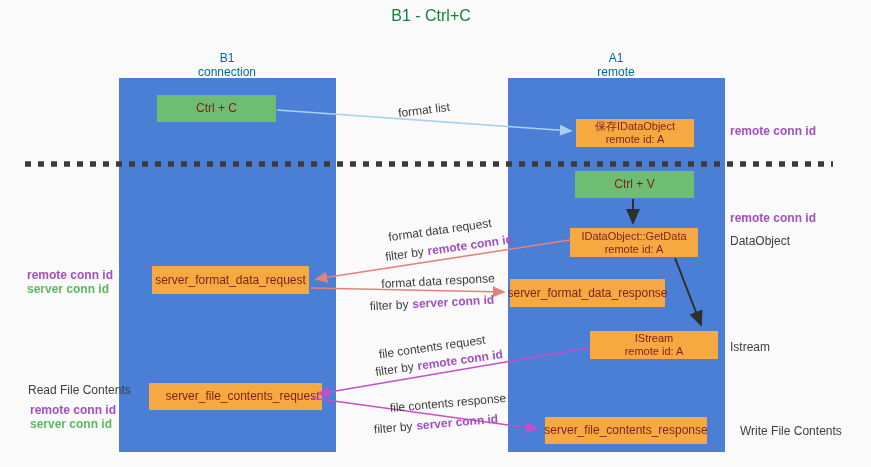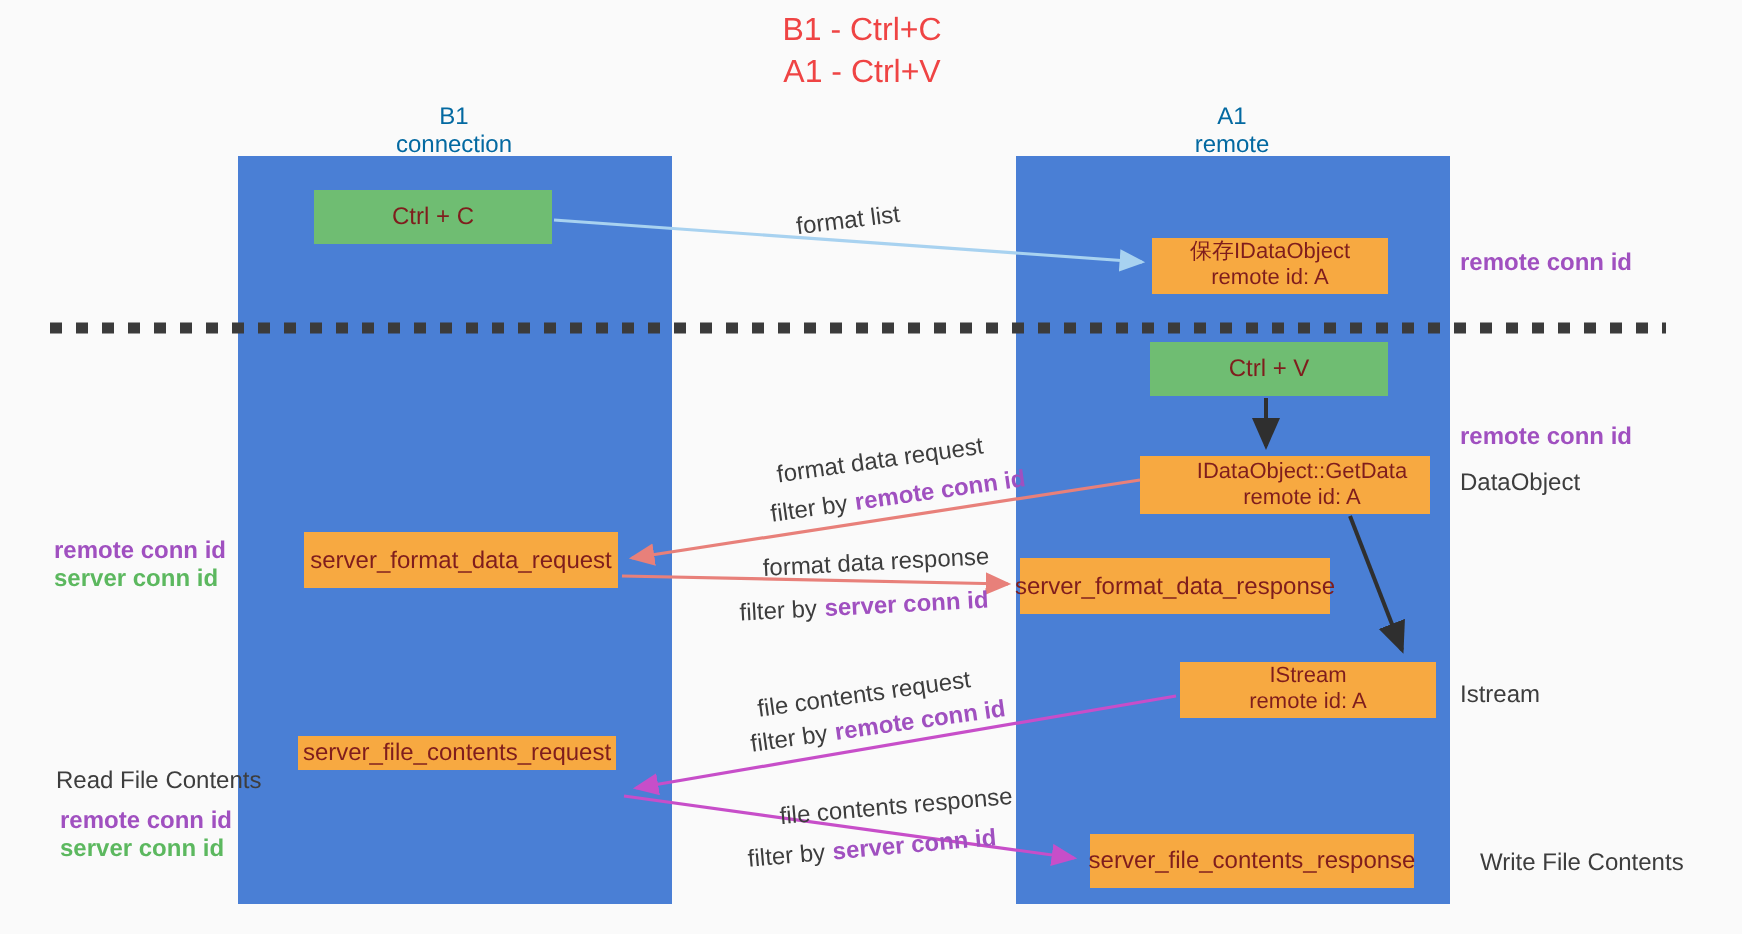--- a/index.html
+++ b/index.html
@@ -5,39 +5,38 @@
   html,body{margin:0;padding:0;background:#fafafa;font-family:"Liberation Sans",sans-serif;}
   .canvas{position:relative;width:871px;height:467px;background:#fafafa;overflow:hidden;}
   .lane{position:absolute;background:#4a7fd5;z-index:1;}
   .arrows{position:absolute;left:0;top:0;z-index:4;pointer-events:none;}
   .box{position:absolute;display:flex;flex-direction:column;align-items:center;justify-content:center;
        color:#7f1d1d;text-align:center;z-index:3;font-size:12px;line-height:13px;}
   .green{background:#6fbd72;}
   .orange{background:#f7a941;}
   .small{font-size:11px;}
   .title{position:absolute;left:431px;top:5px;transform:translateX(-50%);text-align:center;
-         font-size:16px;line-height:21px;color:#ef4444;z-index:2;white-space:nowrap;}
+         font-size:16px;line-height:21px;color:#15803d;z-index:2;white-space:nowrap;}
   .hdr{position:absolute;transform:translateX(-50%);text-align:center;font-size:12px;line-height:14px;
        color:#0369a1;z-index:2;white-space:nowrap;}
   .flabel{position:absolute;font-size:12px;color:#3d3d3d;white-space:nowrap;z-index:6;
           transform-origin:center;}
   .side{position:absolute;font-size:12px;white-space:nowrap;z-index:6;}
   .purple{color:#a050c0;font-weight:bold;}
   .greent{color:#5cb85f;font-weight:bold;}
   .dark{color:#3d3d3d;}
   .gap{margin-left:0.32em;}
 </style>
 </head>
 <body>
 
 <div class="canvas">
 
   <div class="title">
     <div>B1 - Ctrl+C</div>
-    <div>A1 - Ctrl+V</div>
   </div>
 
   <div class="hdr" style="left:227px;top:51px;">
     <div>B1</div>
     <div>connection</div>
   </div>
   <div class="hdr" style="left:616px;top:51px;">
     <div>A1</div>
     <div>remote</div>
   </div>
@@ -48,35 +47,35 @@
   <div class="box green" style="left:157px;top:95px;width:119px;height:27px;">
     <div>Ctrl + C</div>
   </div>
   <div class="box orange small" style="left:576px;top:119px;width:118px;height:28px;">
     <div>保存IDataObject</div>
     <div>remote id: A</div>
   </div>
   <div class="box green" style="left:575px;top:171px;width:119px;height:27px;">
     <div>Ctrl + V</div>
   </div>
-  <div class="box orange small" style="left:570px;top:228px;width:128px;height:29px;padding-left:17px;">
+  <div class="box orange small" style="left:570px;top:228px;width:128px;height:29px;">
     <div>IDataObject::GetData</div>
     <div>remote id: A</div>
   </div>
   <div class="box orange" style="left:152px;top:266px;width:157px;height:28px;">
     <div>server_format_data_request</div>
   </div>
   <div class="box orange" style="left:510px;top:279px;width:155px;height:28px;">
     <div>server_format_data_response</div>
   </div>
   <div class="box orange small" style="left:590px;top:331px;width:128px;height:28px;">
     <div>IStream</div>
     <div>remote id: A</div>
   </div>
-  <div class="box orange" style="left:149px;top:368px;width:159px;height:17px;">
+  <div class="box orange" style="left:149px;top:383px;width:159px;height:27px;padding-left:14px;">
     <div>server_file_contents_request</div>
   </div>
   <div class="box orange" style="left:545px;top:417px;width:162px;height:27px;">
     <div>server_file_contents_response</div>
   </div>
 
   <svg class="arrows" width="871" height="467" viewBox="0 0 871 467">
     <defs>
       <marker id="m-blue" markerWidth="9" markerHeight="8" refX="7" refY="3.5" orient="auto">
         <path d="M0,0 L8,3.5 L0,7 Z" fill="#a8d2f0"></path>

